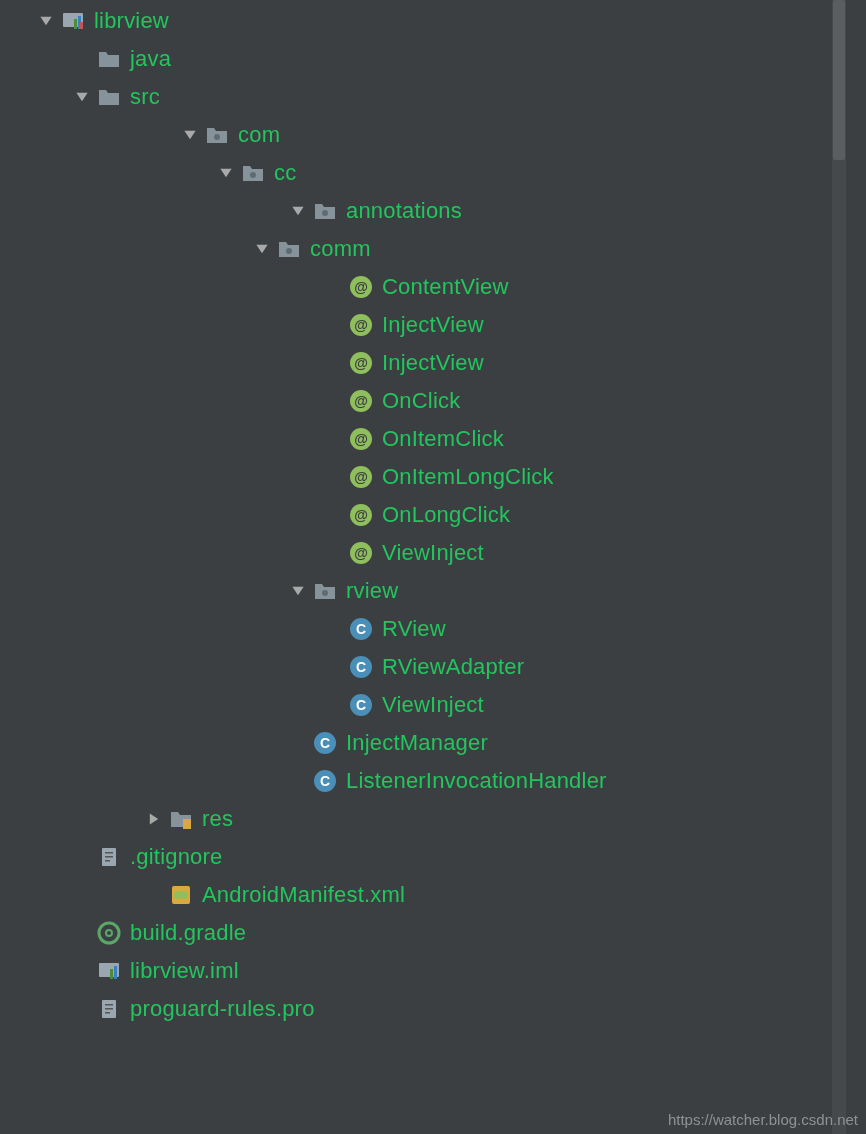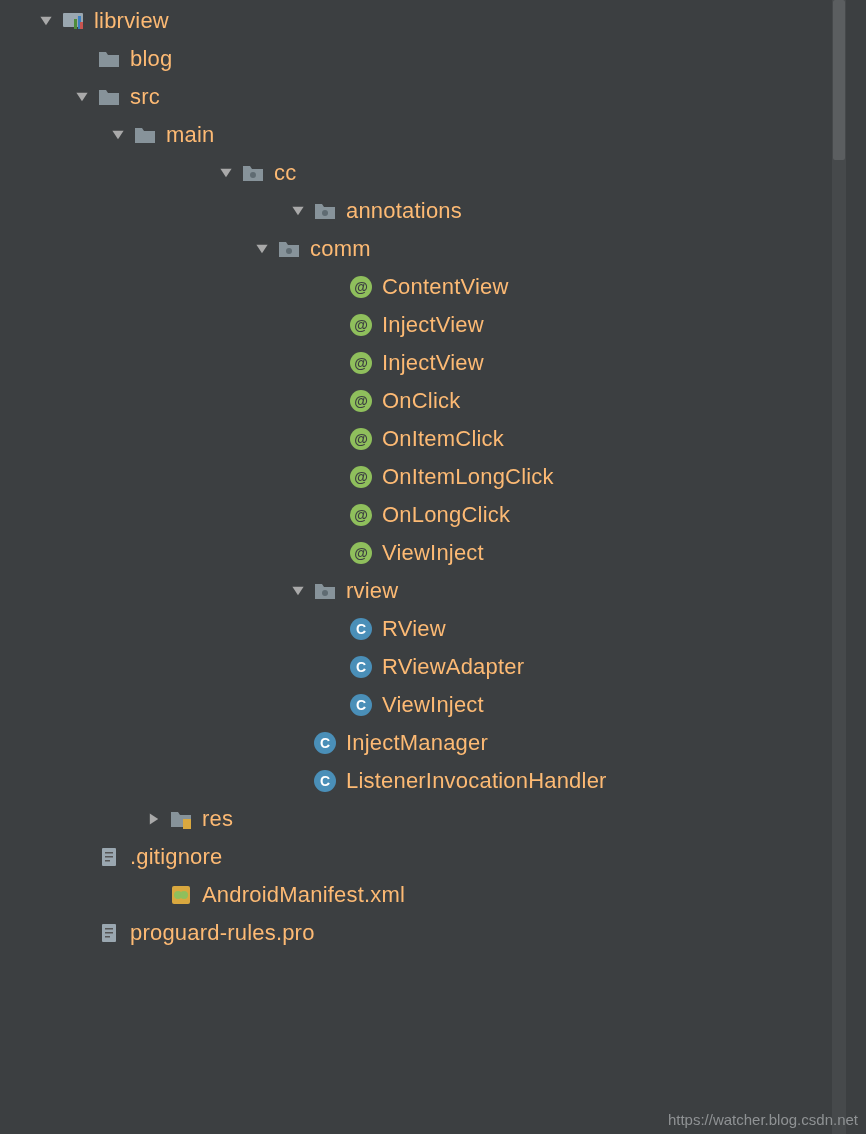--- a/index.html
+++ b/index.html
@@ -60,21 +60,21 @@
   .icon {
     width: 26px;
     height: 26px;
     display: inline-flex;
     align-items: center;
     justify-content: center;
     margin-right: 8px;
     flex-shrink: 0;
   }
   .icon svg { width: 24px; height: 24px; }
-  .label { color: #fdba74; letter-spacing: 0.2px; }
+  .label { color: #22c55e; letter-spacing: 0.2px; }
   .watermark {
     position: absolute;
     right: 8px;
     bottom: 6px;
     font-size: 15px;
     color: #8f9294;
   }
 </style>
 </head>
 <body>
@@ -102,57 +102,60 @@
 
   <div class="row">
     <span class="indent"></span>
       <span class="indent"></span>
     <span class="noarrow"></span>
     <span class="icon">
       <svg viewBox="0 0 24 24">
           <path d="M2 5 L9 5 L11 8 L22 8 L22 20 L2 20 Z" fill="#87939a"></path>
         </svg>
     </span>
-    <span class="label">blog</span>
+    <span class="label">java</span>
   </div>
 
   <div class="row">
     <span class="indent"></span>
       <span class="indent"></span>
     <span class="arrow arrow-down">
       <svg viewBox="0 0 10 10">
           <polygon points="1,2 9,2 5,8" fill="#a9a9a9"></polygon>
         </svg>
     </span>
     <span class="icon">
       <svg viewBox="0 0 24 24">
           <path d="M2 5 L9 5 L11 8 L22 8 L22 20 L2 20 Z" fill="#87939a"></path>
         </svg>
     </span>
     <span class="label">src</span>
   </div>
 
-  <div class="row">
-    <span class="indent"></span>
-      <span class="indent"></span>
-      <span class="indent"></span>
-    <span class="arrow arrow-down">
-      <svg viewBox="0 0 10 10">
-          <polygon points="1,2 9,2 5,8" fill="#a9a9a9"></polygon>
-        </svg>
-    </span>
-    <span class="icon">
-      <svg viewBox="0 0 24 24">
-          <path d="M2 5 L9 5 L11 8 L22 8 L22 20 L2 20 Z" fill="#87939a"></path>
-        </svg>
-    </span>
-    <span class="label">main</span>
-  </div>
-
-
+
+
+  <div class="row">
+    <span class="indent"></span>
+      <span class="indent"></span>
+      <span class="indent"></span>
+      <span class="indent"></span>
+      <span class="indent"></span>
+    <span class="arrow arrow-down">
+      <svg viewBox="0 0 10 10">
+          <polygon points="1,2 9,2 5,8" fill="#a9a9a9"></polygon>
+        </svg>
+    </span>
+    <span class="icon">
+      <svg viewBox="0 0 24 24">
+          <path d="M2 5 L9 5 L11 8 L22 8 L22 20 L2 20 Z" fill="#87939a"></path>
+          <circle cx="12" cy="14" r="3" fill="#5f6b72"></circle>
+        </svg>
+    </span>
+    <span class="label">com</span>
+  </div>
 
   <div class="row">
     <span class="indent"></span>
       <span class="indent"></span>
       <span class="indent"></span>
       <span class="indent"></span>
       <span class="indent"></span>
       <span class="indent"></span>
     <span class="arrow arrow-down">
       <svg viewBox="0 0 10 10">
@@ -527,21 +530,46 @@
     <span class="icon">
       <svg viewBox="0 0 24 24">
           <rect x="3" y="3" width="18" height="18" rx="2" fill="#d9a83f"></rect>
           <circle cx="9" cy="12" r="4" fill="#8fbf5c"></circle>
           <circle cx="15" cy="12" r="4" fill="#8fbf5c"></circle>
         </svg>
     </span>
     <span class="label">AndroidManifest.xml</span>
   </div>
 
-
+  <div class="row">
+    <span class="indent"></span>
+      <span class="indent"></span>
+    <span class="noarrow"></span>
+    <span class="icon">
+      <svg viewBox="0 0 24 24">
+          <circle cx="12" cy="12" r="10" fill="none" stroke="#59a869" stroke-width="3"></circle>
+          <circle cx="12" cy="12" r="3" fill="#3c3f41" stroke="#59a869" stroke-width="2"></circle>
+        </svg>
+    </span>
+    <span class="label">build.gradle</span>
+  </div>
+
+  <div class="row">
+    <span class="indent"></span>
+      <span class="indent"></span>
+    <span class="noarrow"></span>
+    <span class="icon">
+      <svg viewBox="0 0 24 24">
+        <rect x="2" y="4" width="20" height="14" rx="1" fill="#9aa7b0"></rect>
+        <rect x="13" y="10" width="3" height="10" fill="#4e8c3a"></rect>
+        <rect x="17" y="7" width="3" height="13" fill="#3a7fbf"></rect>
+      </svg>
+    </span>
+    <span class="label">librview.iml</span>
+  </div>
 
   <div class="row">
     <span class="indent"></span>
       <span class="indent"></span>
     <span class="noarrow"></span>
     <span class="icon">
       <svg viewBox="0 0 24 24">
           <rect x="5" y="3" width="14" height="18" rx="1" fill="#9aa7b0"></rect>
           <rect x="8" y="7" width="8" height="1.5" fill="#555"></rect>
           <rect x="8" y="11" width="8" height="1.5" fill="#555"></rect>

